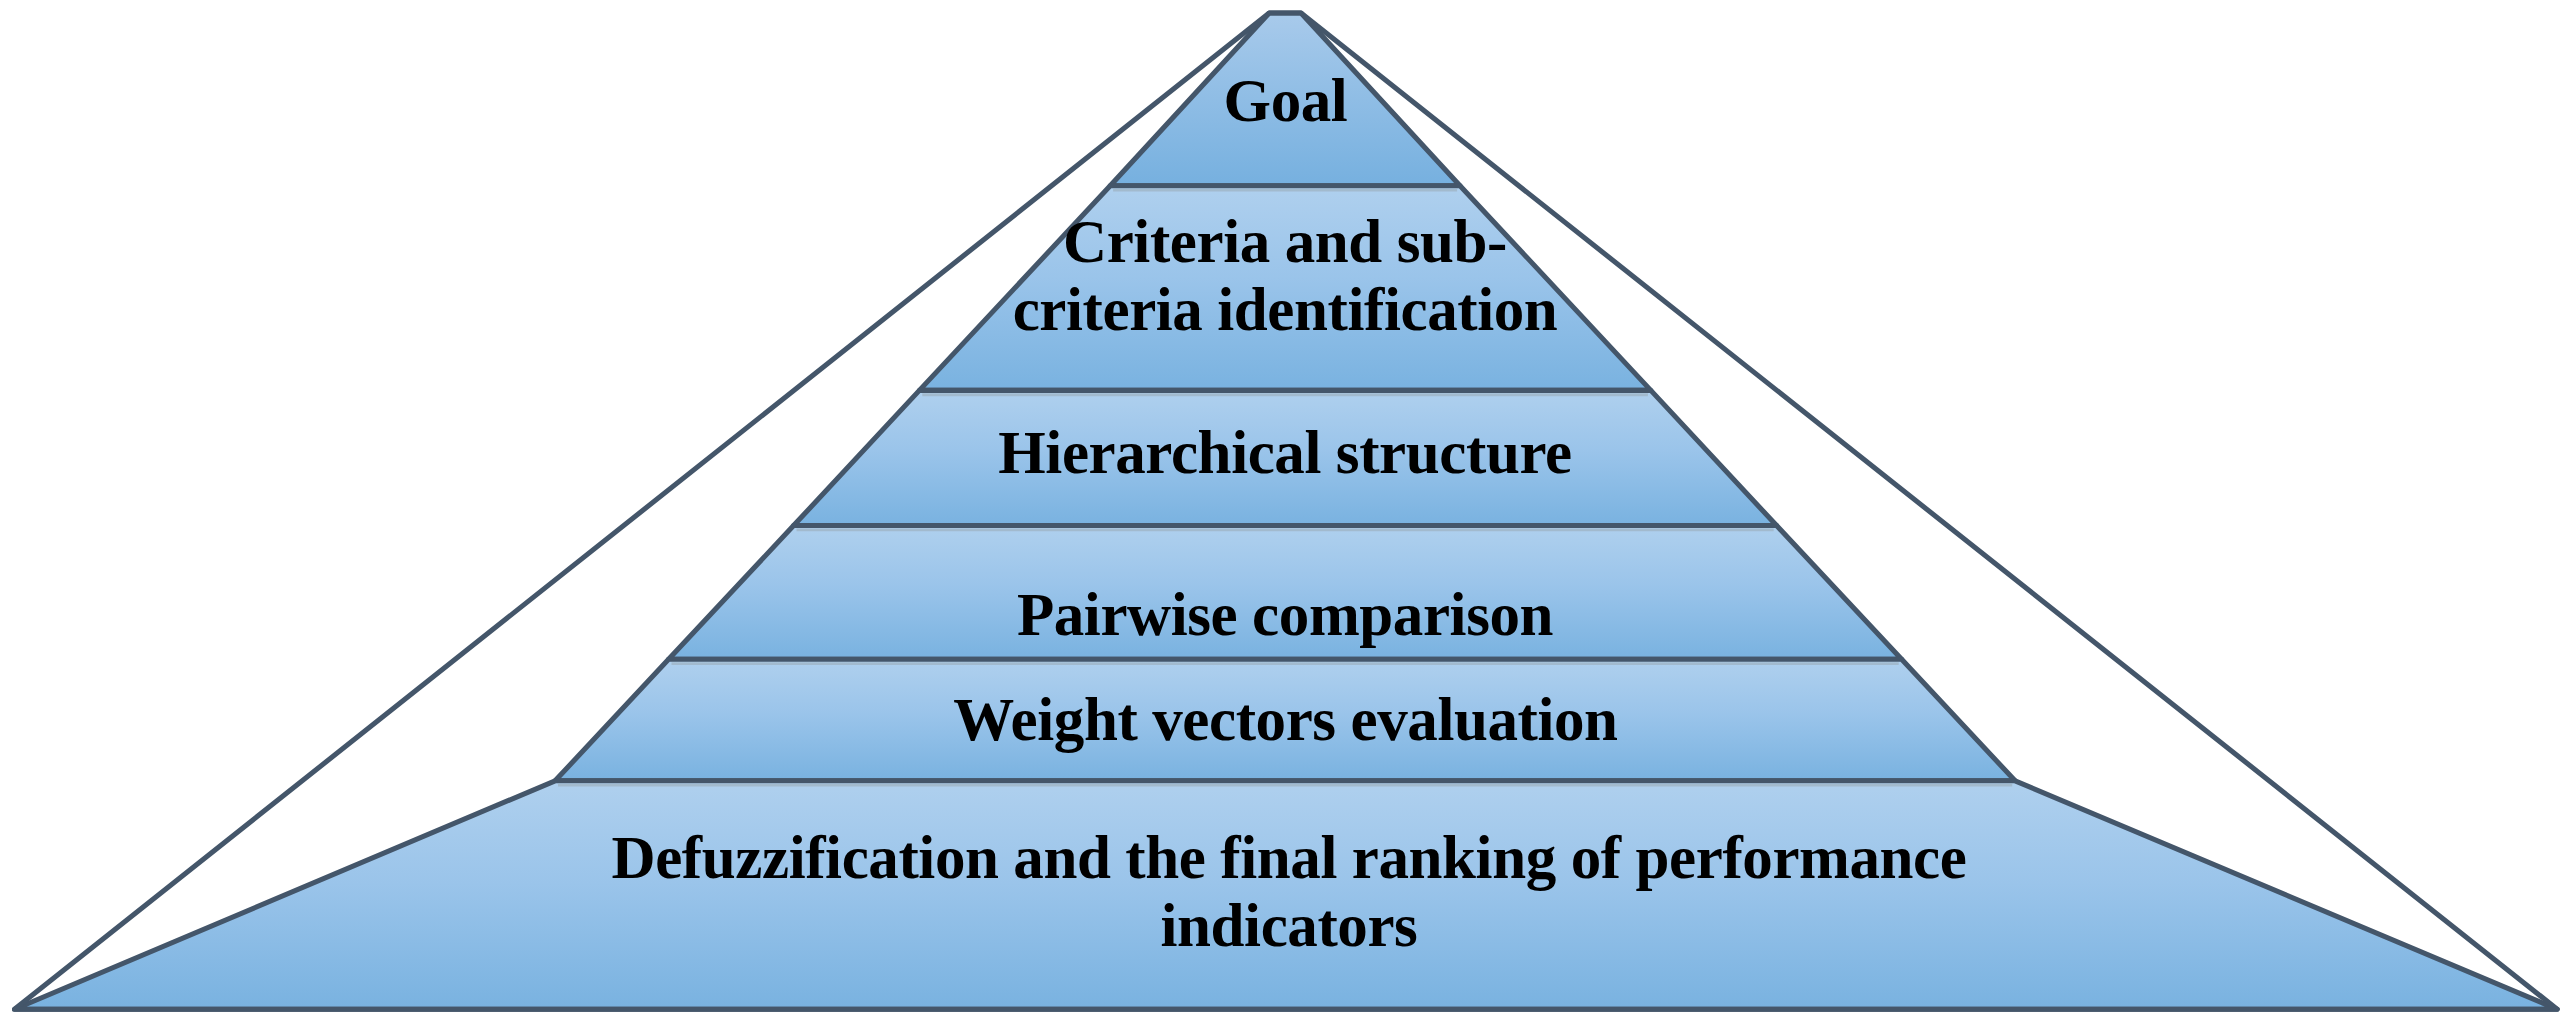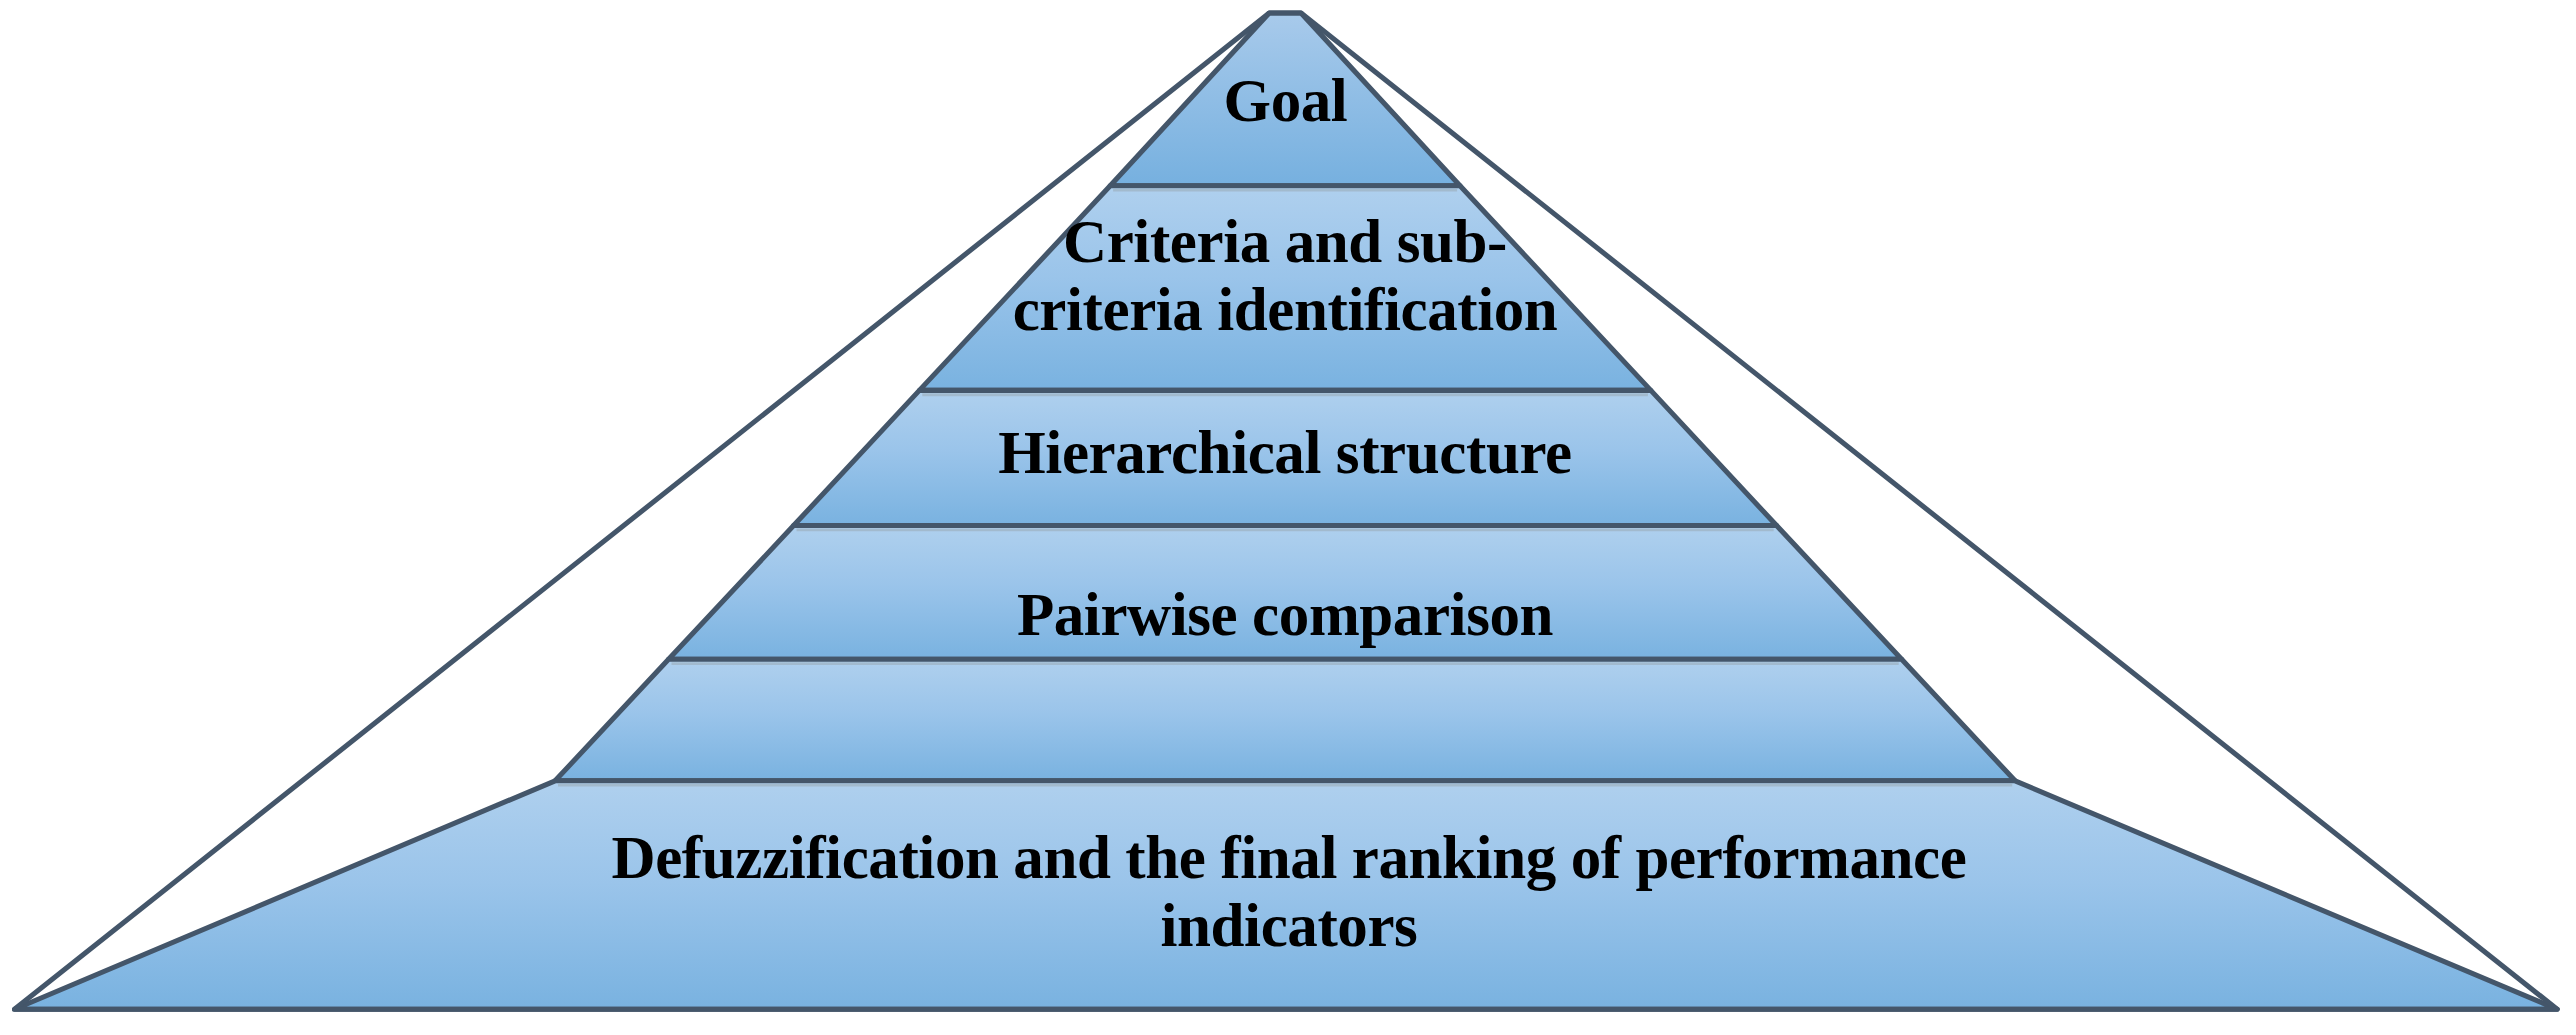--- a/index.html
+++ b/index.html
@@ -142,19 +142,20 @@
   <div id="pyramid-labels">
     <div class="tier-label t1">Goal</div>
 
     <div class="tier-label t3">Hierarchical structure</div>
 
     <div class="tier-label t2">Criteria and sub-
 criteria identification</div>
 
     <div class="tier-label t4">Pairwise comparison</div>
 
+    <div class="tier-label t5">Weight vectors evaluation</div>
 
     <div class="tier-label t6">Defuzzification and the final ranking of performance
 indicators</div>
   </div>
 
 </div>
 
 
 </body></html>

